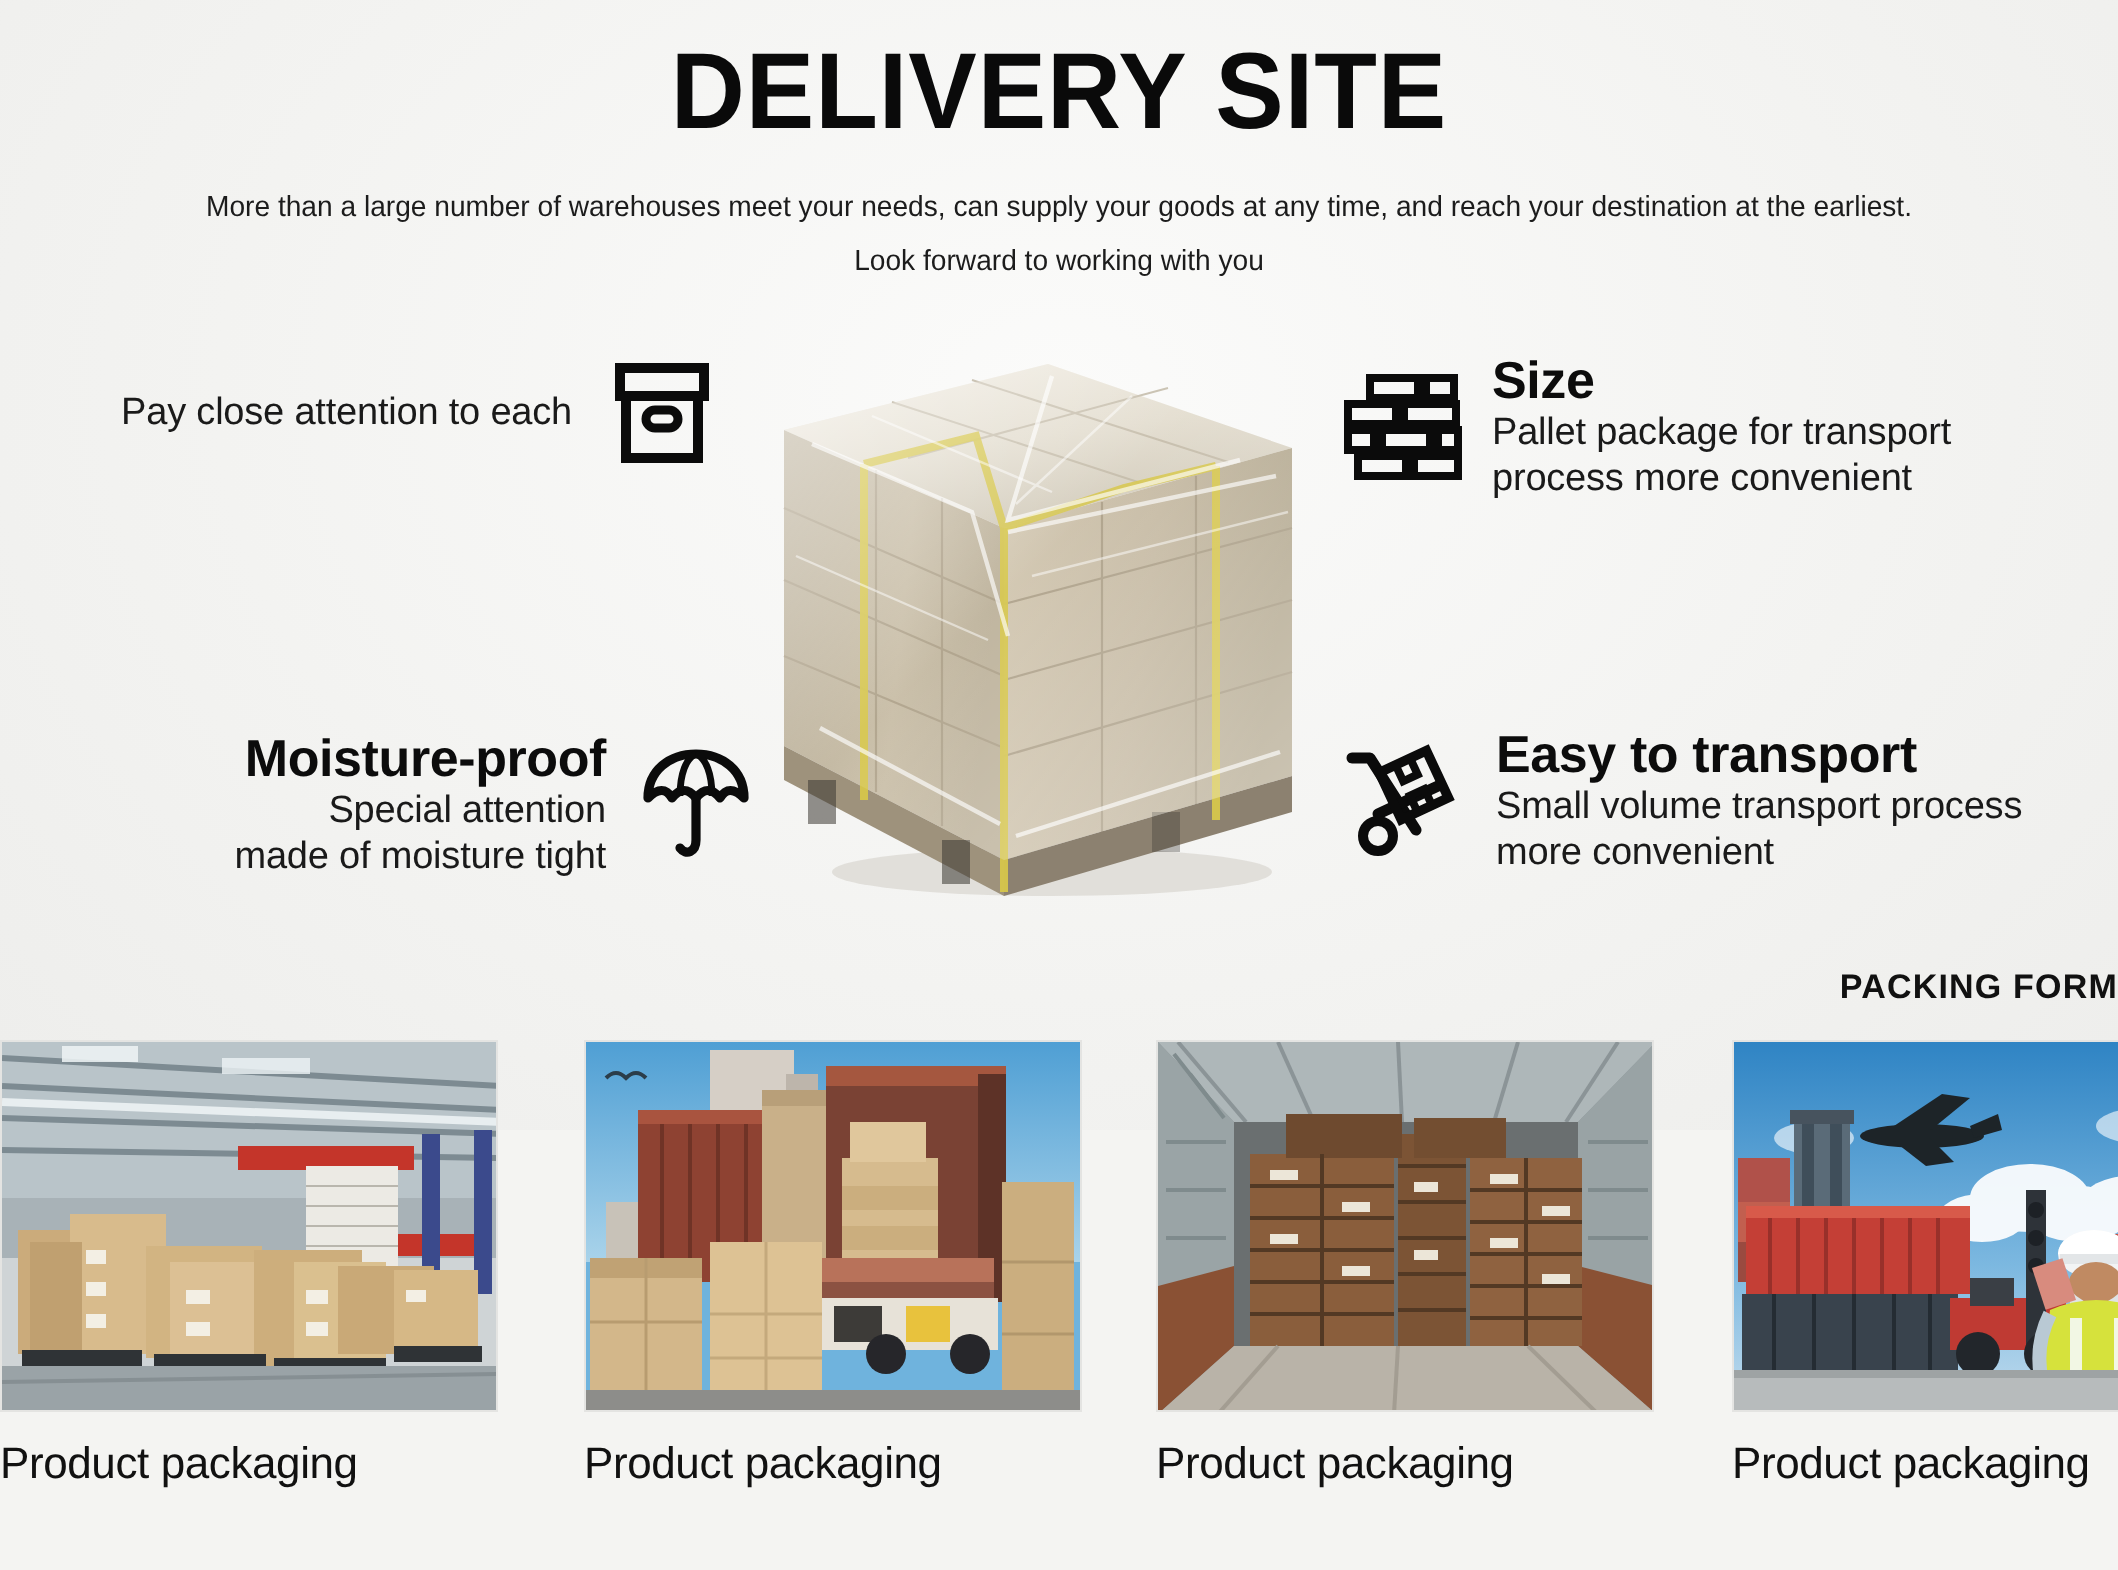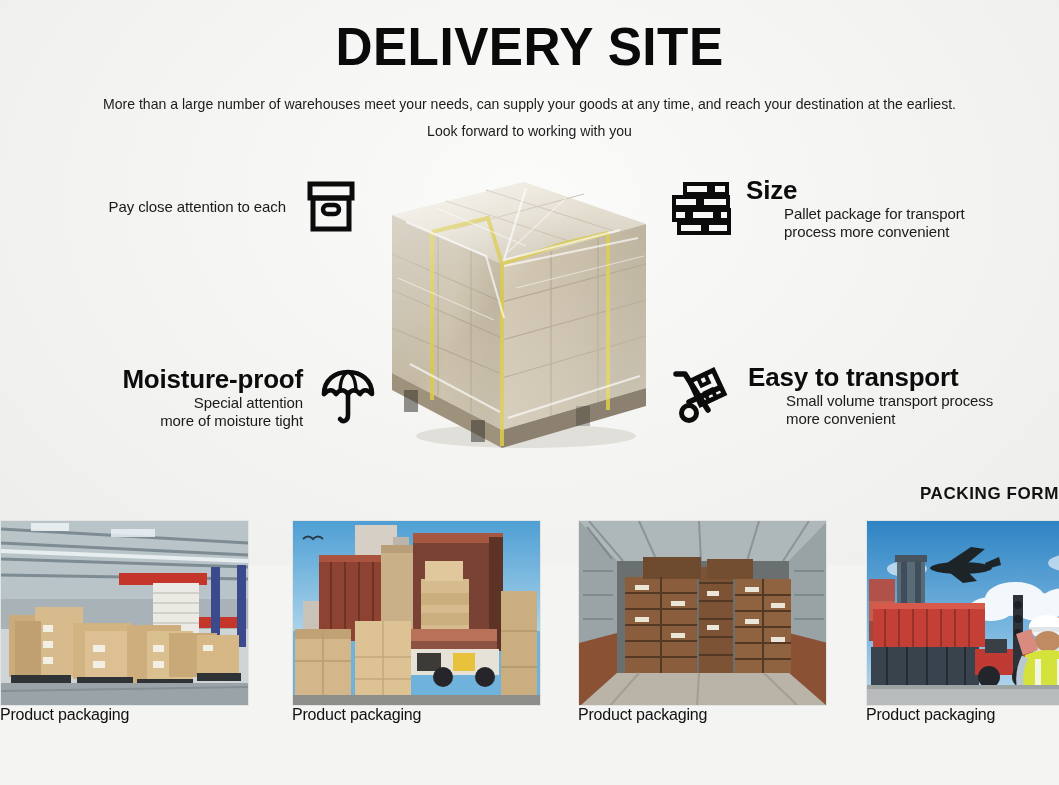--- a/index.html
+++ b/index.html
@@ -54,26 +54,25 @@
   .feature-text-left  { text-align: left;  }
 
   .f-title {
     font-size: 26px;
     font-weight: bold;
     color: #0c0c0c;
     line-height: 1.12;
     letter-spacing: -0.2px;
   }
   .f-desc {
-    font-size: 15px;
+    font-size: 19px;
     color: #1a1a1a;
     line-height: 1.22;
     font-weight: 400;
     letter-spacing: -0.1px;
-    padding-left: 38px;
   }
 
   .icon-box { flex: none; display: flex; align-items: center; justify-content: center; }
 
   
   #feat-tight   { left: 0px;  top: 178px; width: 360px; }
   #feat-moist   { left: 37px; top: 365px; width: 340px; }
   #feat-size    { left: 672px; top: 176px; width: 390px; }
   #feat-easy    { left: 672px; top: 363px; width: 390px; }
 
@@ -115,21 +114,22 @@
   .card { width: 249px; }
   .thumb {
     width: 249px;
     height: 186px;
     overflow: hidden;
     position: relative;
     background: #ddd;
     border: 1px solid #e4e4e2;
   }
   .caption {
-    font-size: 16px;
+    margin-top: 13px;
+    font-size: 22px;
     color: #111;
     letter-spacing: -0.2px;
   }
   .card:nth-child(1) { margin-left: 0px; }
   .card:nth-child(2) { margin-left: 20px; }
   .card:nth-child(3) { margin-left: 14px; }
   .card:nth-child(4) { margin-left: 16px; }
 
   svg { display: block; }
 </style>
@@ -158,21 +158,21 @@
           <rect x="11" y="20" width="36" height="31" fill="none" stroke="#0b0b0b" stroke-width="5"></rect>
           <rect x="21" y="27" width="16" height="9" rx="4.5" fill="none" stroke="#0b0b0b" stroke-width="4.5"></rect>
         </svg>
       </div>
     </div>
 
     <div class="feature" id="feat-moist">
       <div class="txt feature-text-right">
         <div class="f-title">Moisture-proof</div>
         <div class="f-desc">Special attention</div>
-        <div class="f-desc">more of moisture tight</div>
+        <div class="f-desc">made of moisture tight</div>
       </div>
       <div class="icon-box">
         <svg width="58" height="62" viewBox="0 0 58 62">
           <path d="M5 27 C5 13 16 5 29 5 C42 5 53 13 53 27
                    C48 22 44 22 41 27 C37 22 33 22 29 27
                    C25 22 21 22 17 27 C14 22 10 22 5 27 Z" fill="none" stroke="#0b0b0b" stroke-width="4.6" stroke-linejoin="round"></path>
           <path d="M21 26 C21 15 24 7 29 5" fill="none" stroke="#0b0b0b" stroke-width="3.4"></path>
           <path d="M37 26 C37 15 34 7 29 5" fill="none" stroke="#0b0b0b" stroke-width="3.4"></path>
           <path d="M29 27 L29 48 C29 54 24 56 21 52" fill="none" stroke="#0b0b0b" stroke-width="4.6" stroke-linecap="round"></path>
         </svg>

